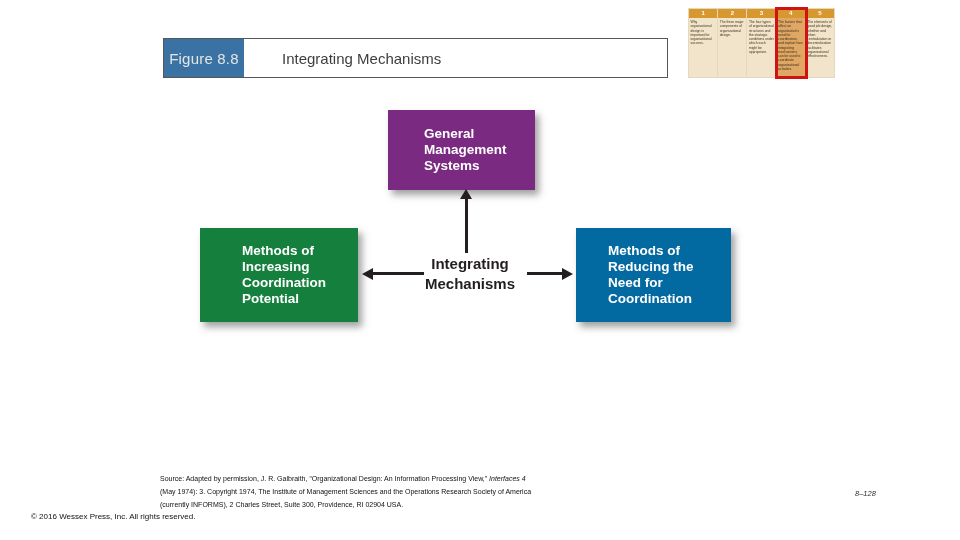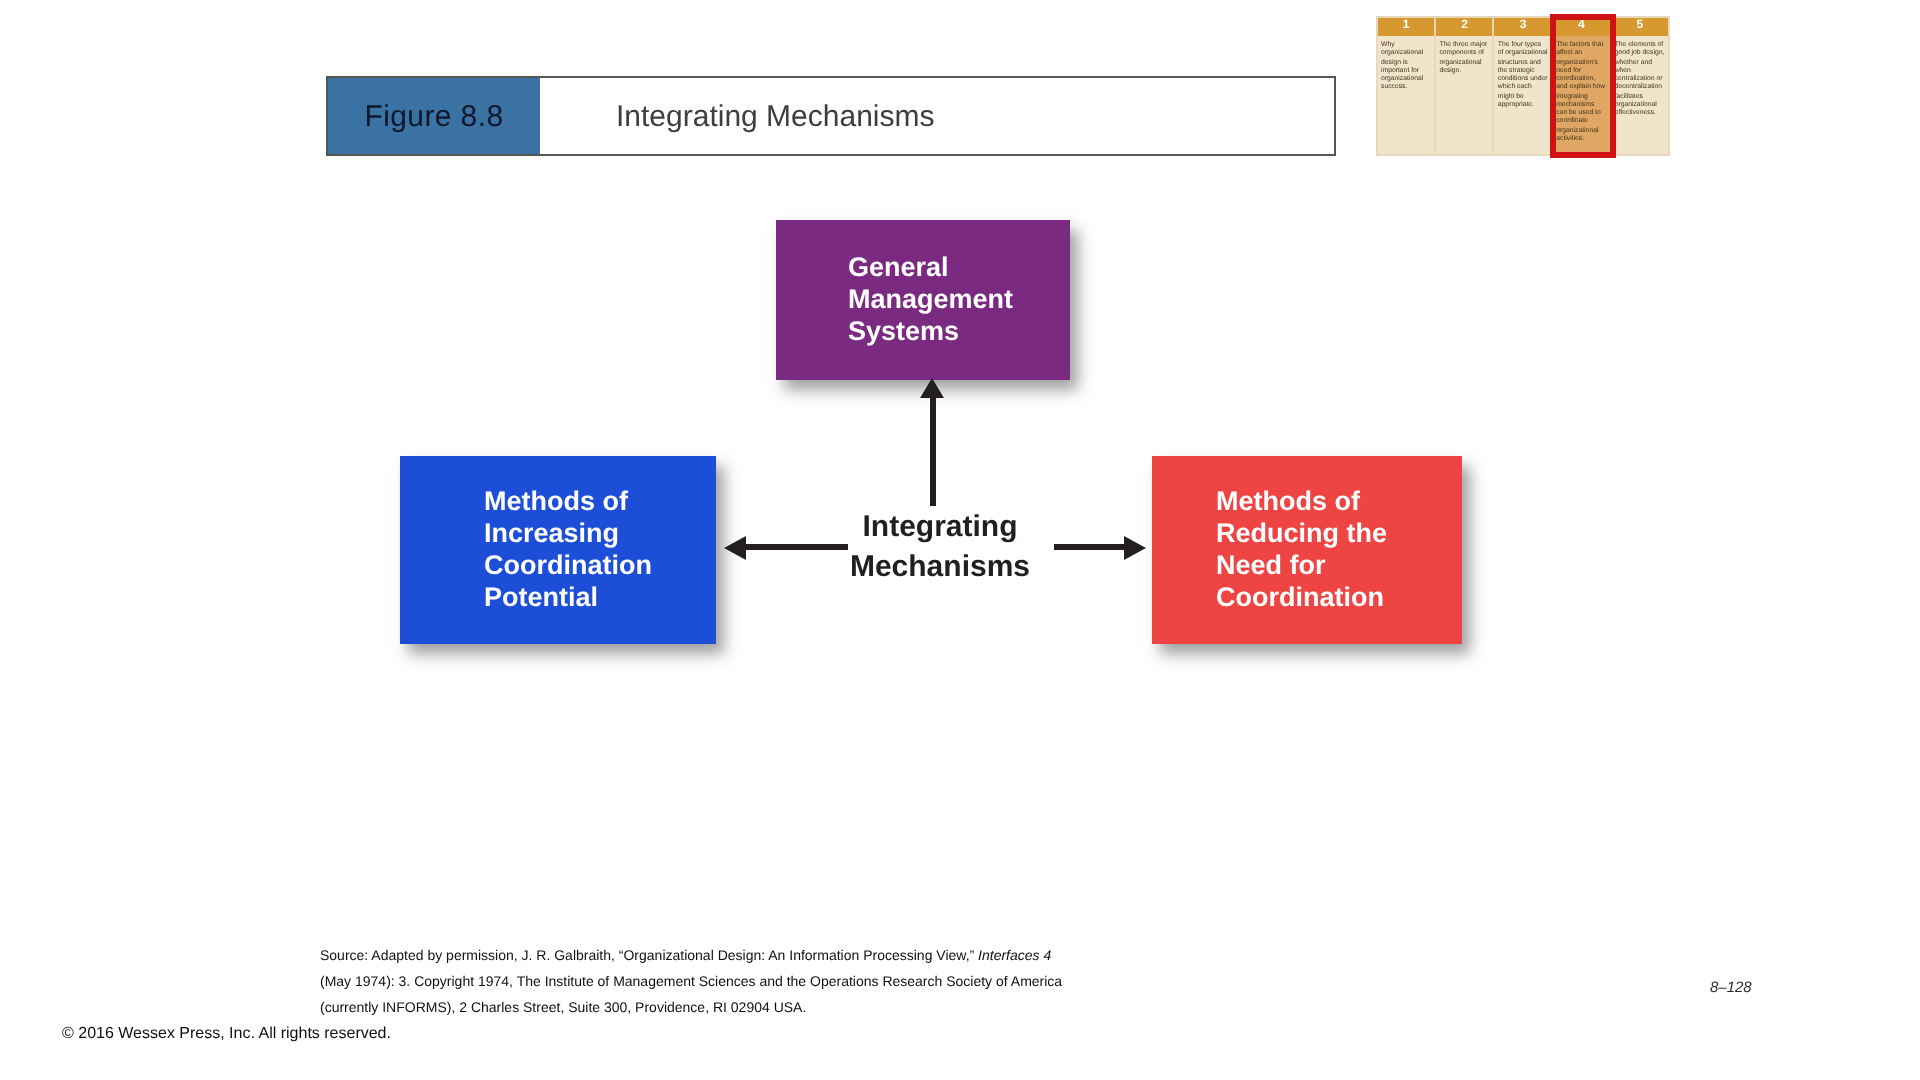--- a/index.html
+++ b/index.html
@@ -9,21 +9,21 @@
     font-family:"Liberation Sans", sans-serif;
   }
 
   
   .figure-bar {
     position:absolute; left:163px; top:38px; width:505px; height:40px;
     border:1px solid #565656; background:#ffffff; box-sizing:border-box;
     display:flex; align-items:stretch;
   }
   .figure-label {
-    width:106px; background:#3A72A4; color:#0f172a;
+    width:80px; background:#3A72A4; color:#e5e5e5;
     display:flex; align-items:center; justify-content:center;
     font-size:15px; letter-spacing:0.2px;
   }
   .figure-title {
     margin-left:38px; color:#3e3e3e; font-size:15px;
     display:flex; align-items:center;
   }
 
   
   .objectives-strip {
@@ -48,22 +48,22 @@
   .obj-col.highlight .obj-body { background:#DFA763; }
 
   
   .dbox {
     position:absolute; box-sizing:border-box;
     display:flex; align-items:center;
     color:#ffffff; font-weight:bold; font-size:13.5px; line-height:1.18;
     box-shadow:4px 5px 7px rgba(70,70,70,0.5);
   }
   .dbox-top   { left:388px; top:110px; width:147px; height:80px; background:#7B2A81; padding-left:36px; padding-right:6px; }
-  .dbox-left  { left:200px; top:228px; width:158px; height:94px; background:#1d4ed8; padding-left:42px; padding-right:6px; }
-  .dbox-right { left:576px; top:228px; width:155px; height:94px; background:#ef4444; padding-left:32px; padding-right:6px; }
+  .dbox-left  { left:200px; top:228px; width:158px; height:94px; background:#15803d; padding-left:42px; padding-right:6px; }
+  .dbox-right { left:576px; top:228px; width:155px; height:94px; background:#0369a1; padding-left:32px; padding-right:6px; }
 
   .center-label {
     position:absolute; left:416px; top:254px; width:108px;
     text-align:center; font-size:15px; font-weight:bold;
     color:#231F20; line-height:1.3;
   }
 
   
   .aline { position:absolute; background:#231F20; }
   .arrow-v      { left:465px; top:198px; width:2.5px; height:55px; }

